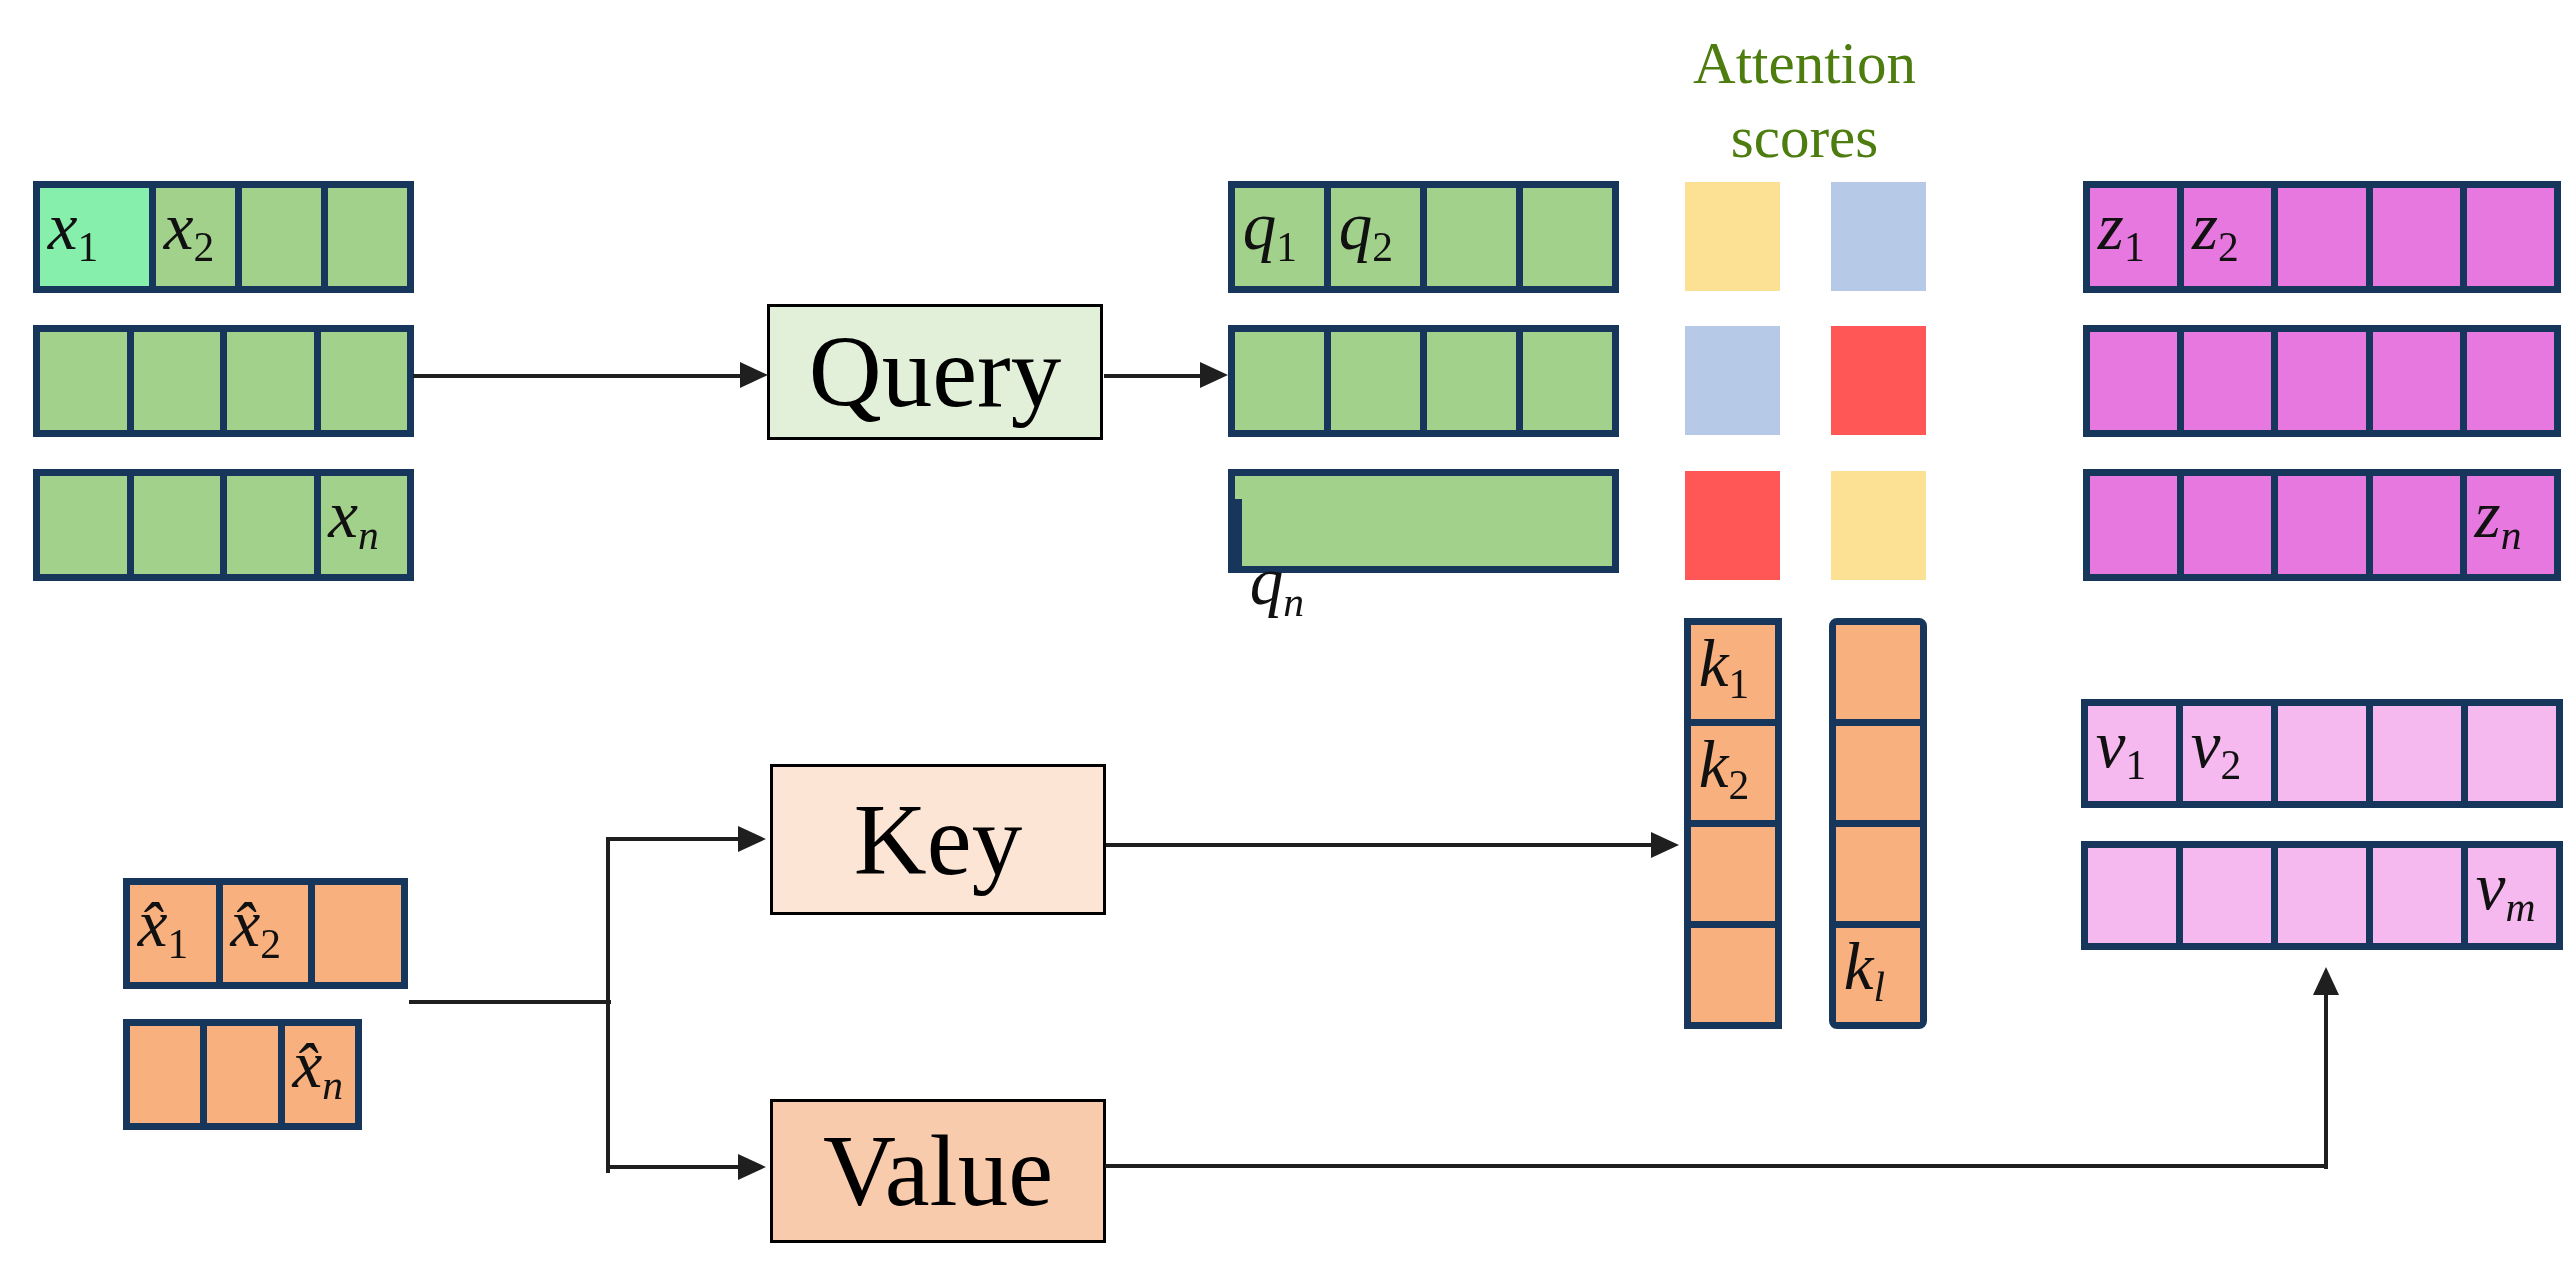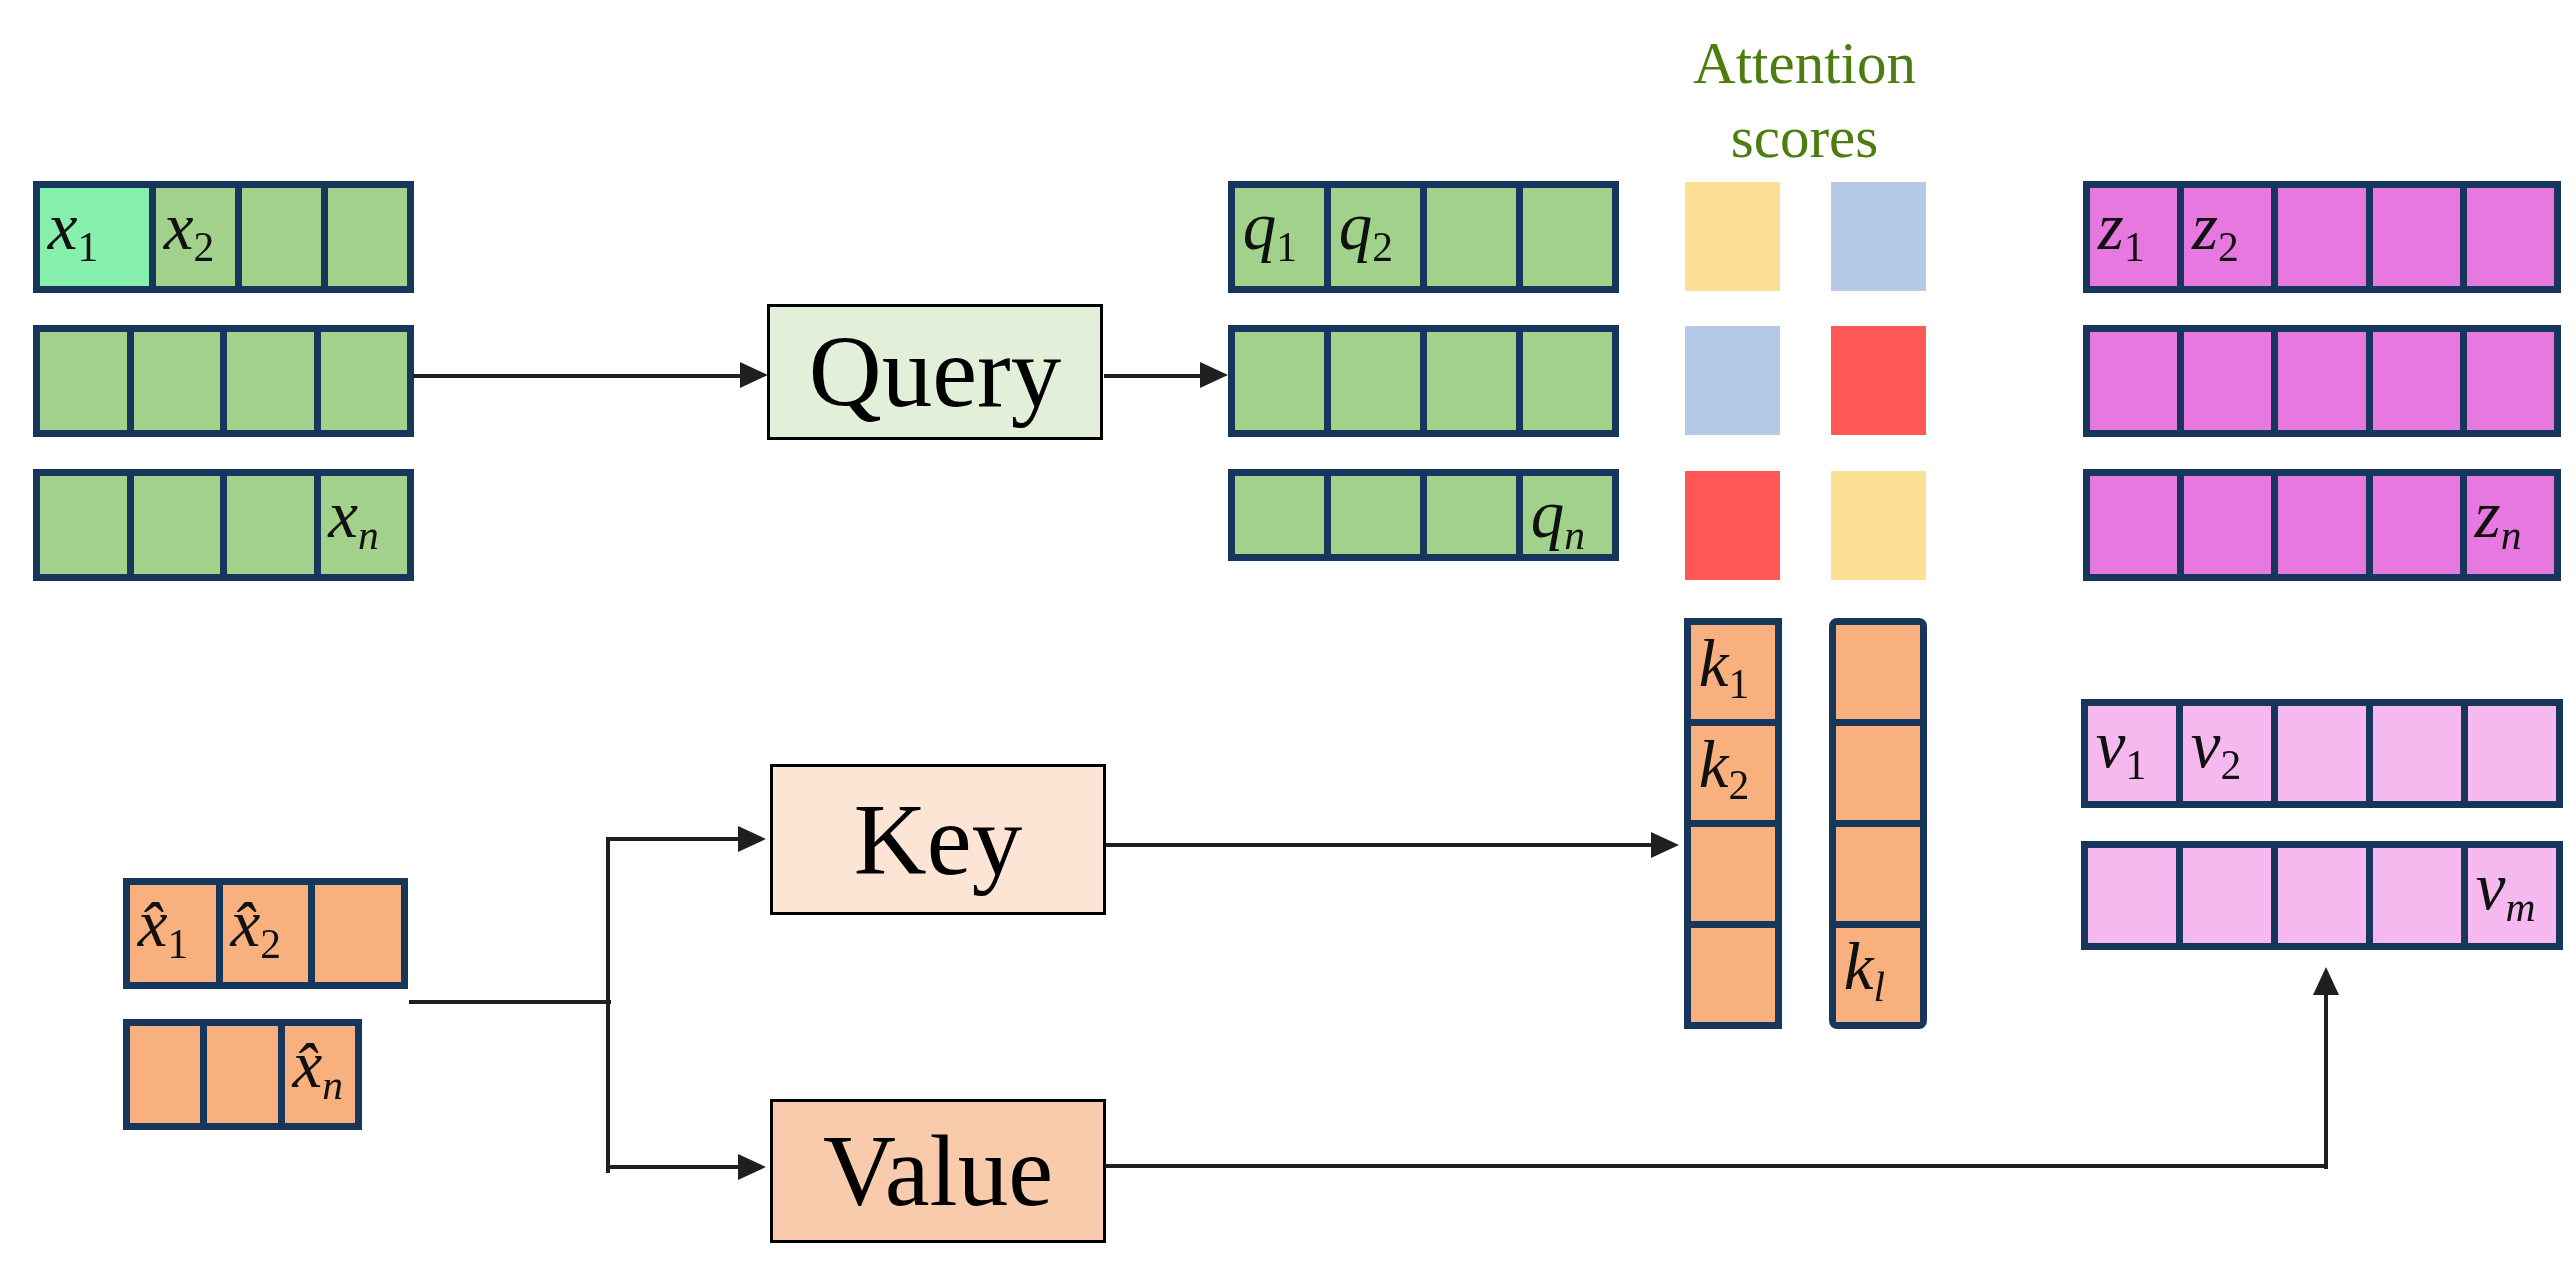--- a/index.html
+++ b/index.html
@@ -46,21 +46,21 @@
     border-top:13px solid transparent;border-bottom:13px solid transparent;border-left:28px solid #1f1f1f;}
   .head-up{position:absolute;width:0;height:0;
     border-left:13px solid transparent;border-right:13px solid transparent;border-bottom:28px solid #1f1f1f;}
 
   
   #x-row-0{left:33px;top:181px;width:381px;height:112px;}
   #x-row-1{left:33px;top:325px;width:381px;height:112px;}
   #x-row-2{left:33px;top:469px;width:381px;height:112px;}
   #q-row-0{left:1228px;top:181px;width:391px;height:112px;}
   #q-row-1{left:1228px;top:325px;width:391px;height:112px;}
-  #q-row-2{left:1228px;top:469px;width:391px;height:92px;}
+  #q-row-2{left:1228px;top:469px;width:391px;height:104px;flex-direction:column;}
   #z-row-0{left:2083px;top:181px;width:478px;height:112px;}
   #z-row-1{left:2083px;top:325px;width:478px;height:112px;}
   #z-row-2{left:2083px;top:469px;width:478px;height:112px;}
   #k-col-0{left:1684px;top:618px;width:98px;height:411px;}
   #k-col-1{left:1829px;top:618px;width:98px;height:411px;border-radius:8px;}
   #v-row-0{left:2081px;top:699px;width:482px;height:109px;}
   #v-row-1{left:2081px;top:841px;width:482px;height:109px;}
   #xhat-row-0{left:123px;top:878px;width:285px;height:111px;}
   #xhat-row-1{left:123px;top:1019px;width:239px;height:111px;}
 

